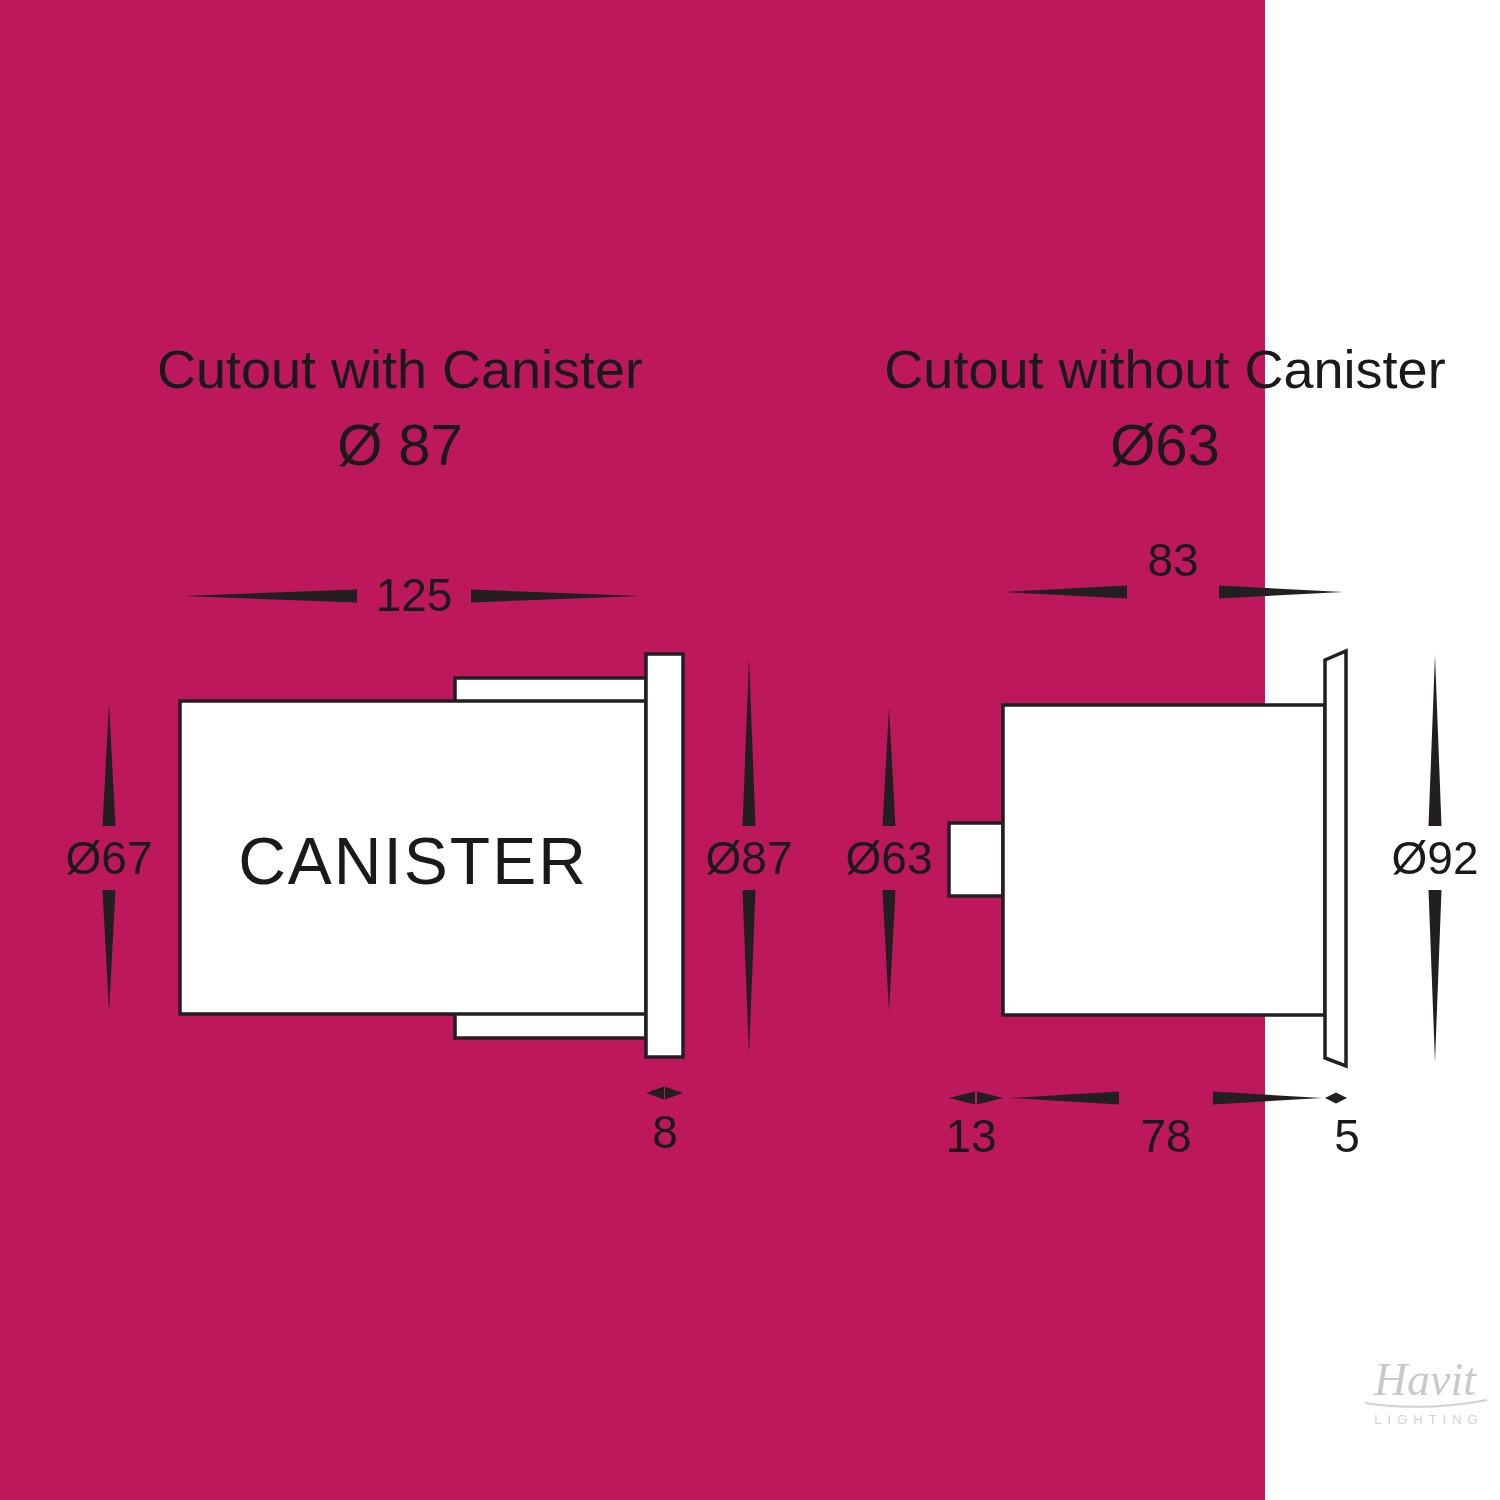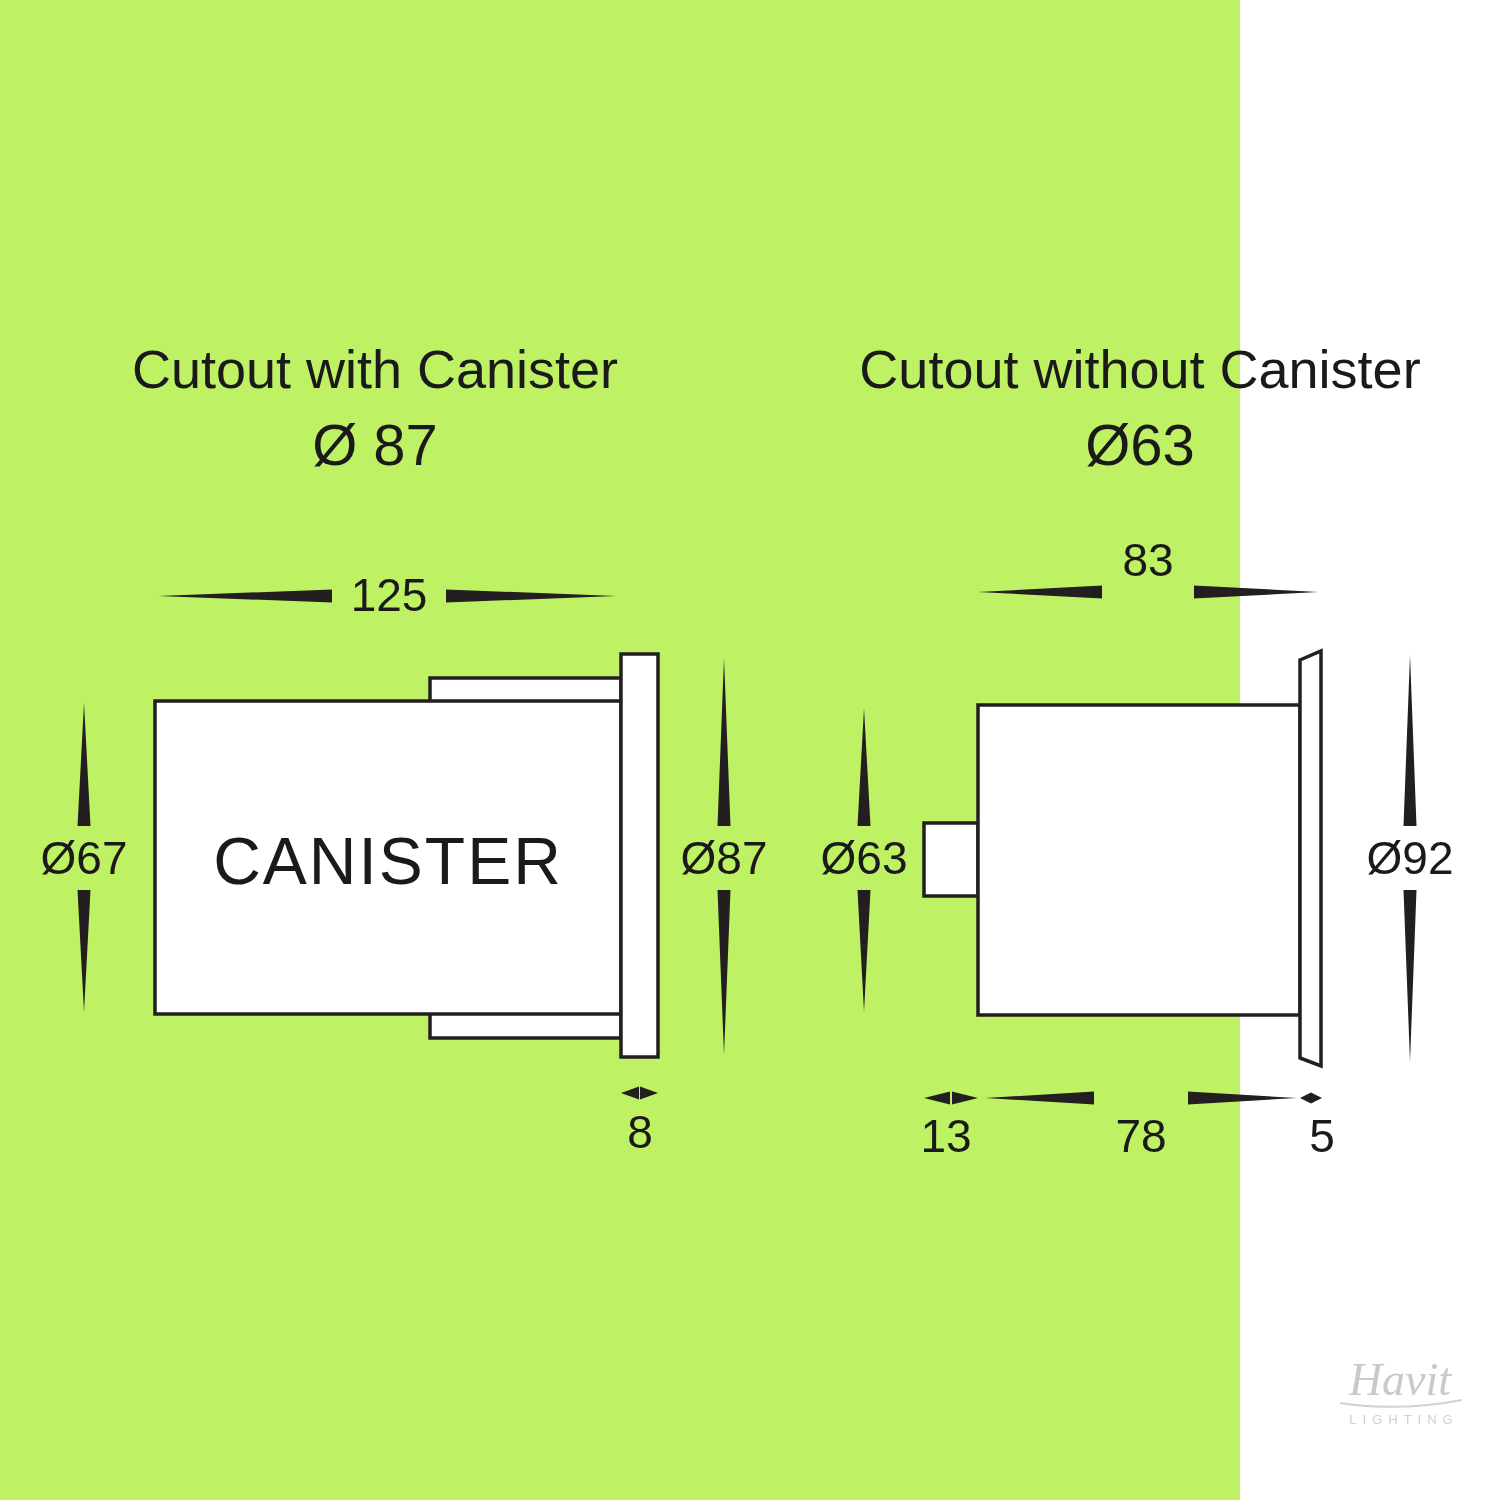--- a/index.html
+++ b/index.html
@@ -4,22 +4,23 @@
 <style>
   html, body {
     margin: 0;
     padding: 0;
     background: #ffffff;
   }
   #canvas {
     position: relative;
     width: 1240px;
     height: 1500px;
-    background: #bef264;
+    background: #be185d;
     font-family: "Liberation Sans", sans-serif;
+    padding-left: 25px;
   }
   svg { display: block; }
 
   .part {
     fill: #ffffff;
     stroke: #231f20;
     stroke-width: 3.5;
     stroke-linejoin: miter;
   }
   .spike {

